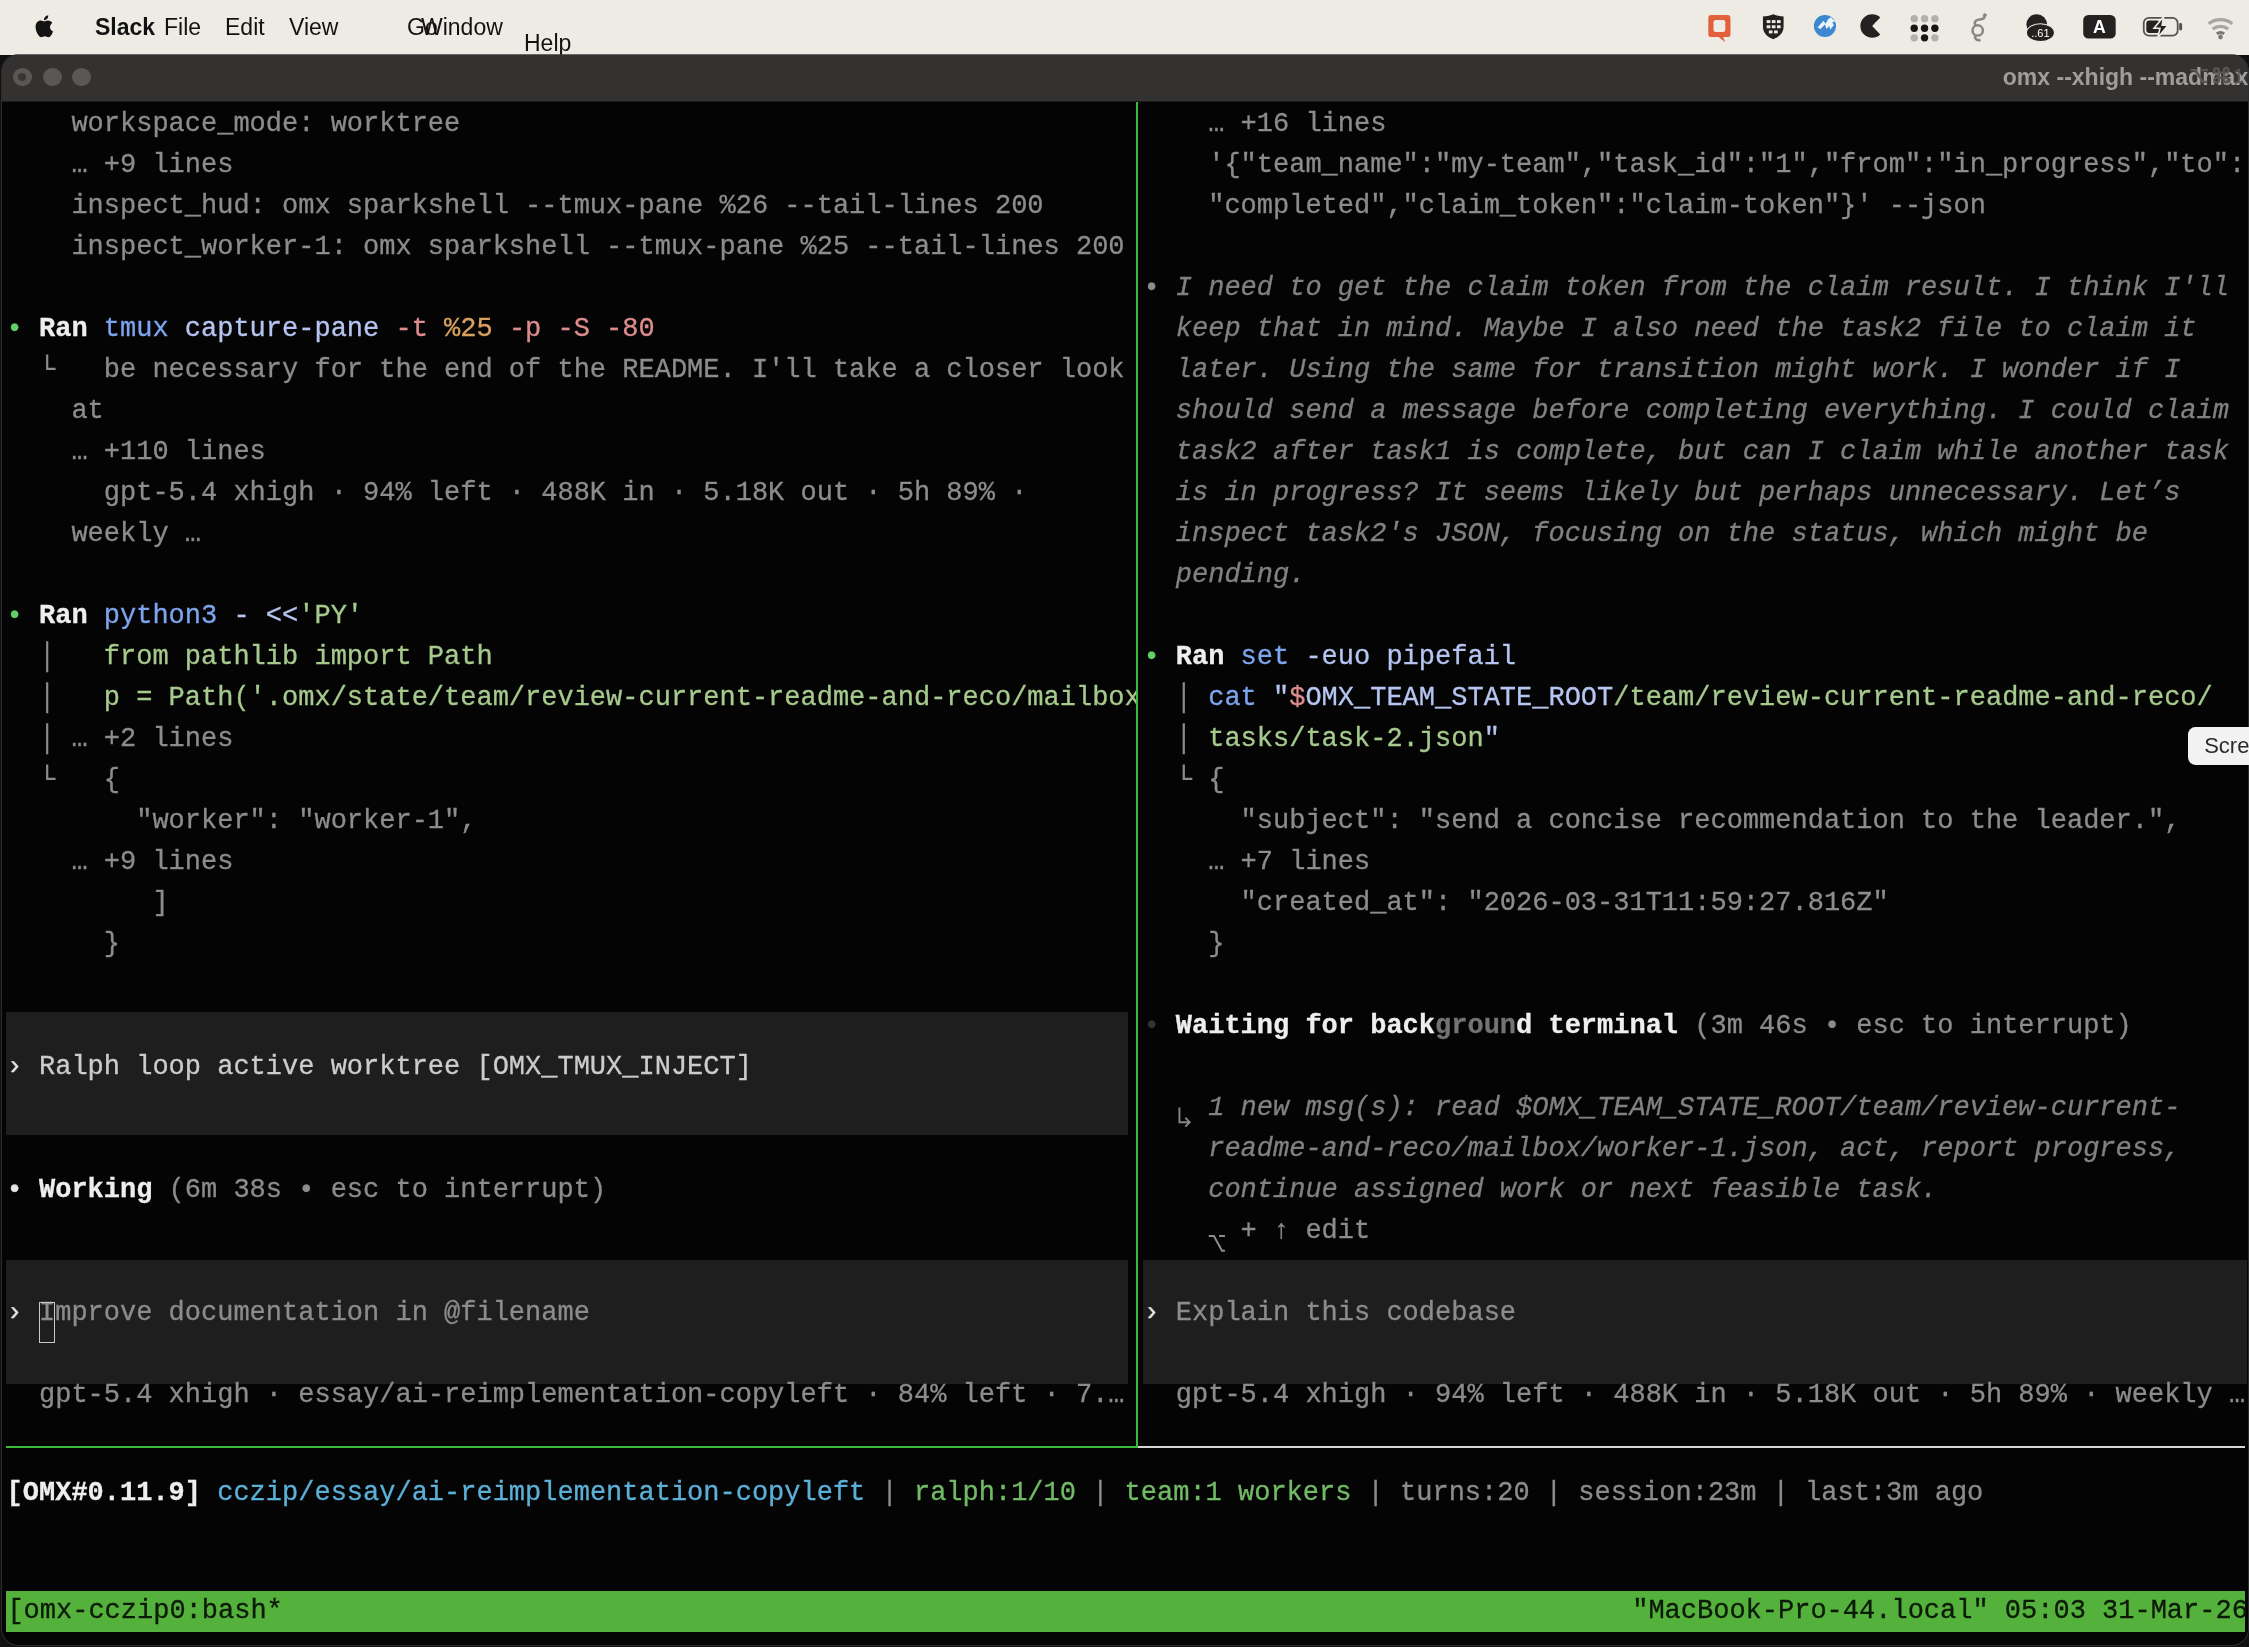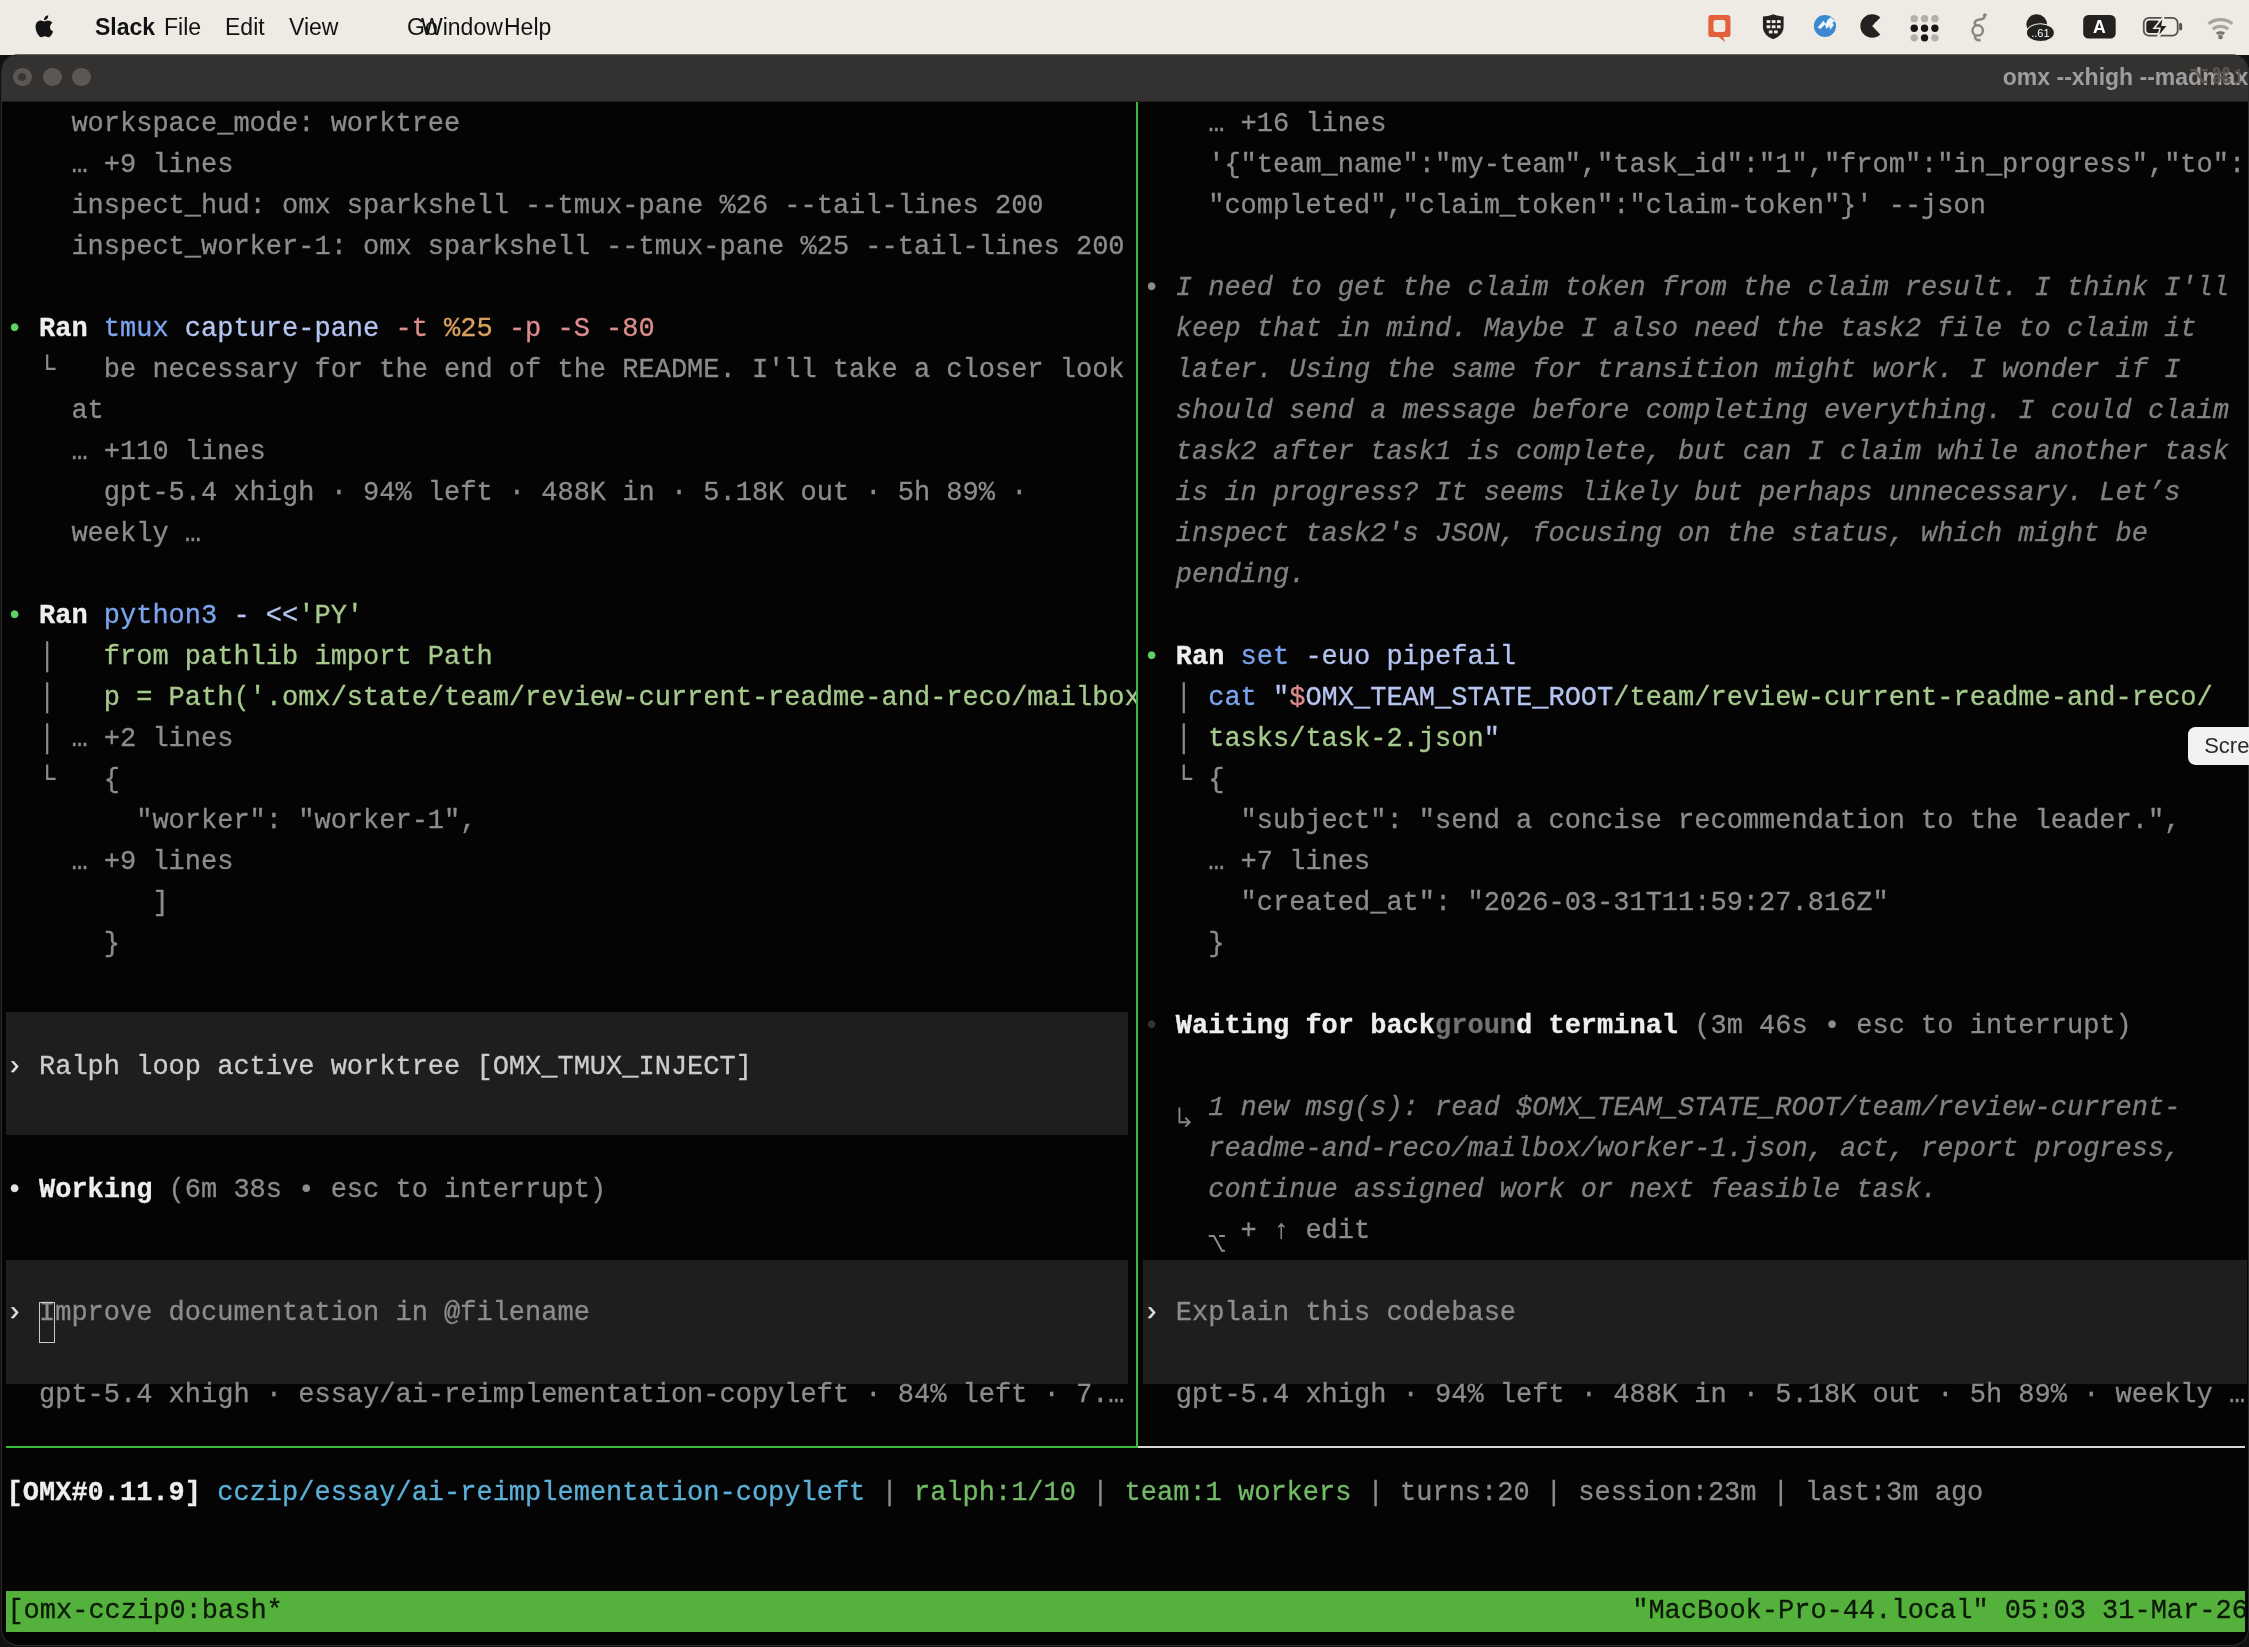--- a/index.html
+++ b/index.html
@@ -22,21 +22,21 @@
 <div id="menubar">
     <svg class="icon" style="left:32px;top:14px" width="23" height="27" viewBox="0 0 24 29">
 <path fill="#131313" d="M16.6 7.1c-1.6 0-3 .9-3.8.9-.9 0-2.2-.9-3.7-.9C6.3 7.1 3.5 9.4 3.5 14c0 2.9 1.1 5.9 2.5 7.9 1.2 1.6 2.2 3 3.7 3 1.4 0 2-.9 3.8-.9 1.8 0 2.2.9 3.7.9s2.5-1.4 3.6-3c.8-1.2 1.2-2.4 1.5-3.1-2.6-1-3.3-3.2-3.3-4.8 0-2.3 1.6-3.8 2.5-4.4-1.2-1.8-3.2-2.5-4.9-2.5zM15.9 5.2c.7-.9 1.2-2.1 1.2-3.3 0-.2 0-.4-.1-.5-1.1.1-2.5.8-3.3 1.7-.6.7-1.2 1.9-1.2 3.1 0 .2.1.4.1.4.1 0 .2.1.3.1 1.1 0 2.3-.7 3-1.5z"></path>
     </svg>
     <div class="mi" style="left:88px;font-weight:bold;margin-left:7px;">Slack</div>
     <div class="mi" style="left:164px;">File</div>
     <div class="mi" style="left:225px;">Edit</div>
     <div class="mi" style="left:289px;">View</div>
     <div class="mi" style="left:363px;margin-left:44px;">Go</div>
     <div class="mi" style="left:421px;">Window</div>
-    <div class="mi" style="left:504px;">Help</div>
+    <div class="mi" style="left:524px;margin-top:16px;">Help</div>
     <svg class="icon" style="left:1698px;top:0" width="552" height="55" viewBox="0 0 748 74">
 
 <g transform="translate(14,20)">
  <path fill="#e2603b" d="M4 0 h22 a4 4 0 0 1 4 4 v22 a4 4 0 0 1 -4 4 h-6 l3 7 -9 -7 h-10 a4 4 0 0 1 -4 -4 v-22 a4 4 0 0 1 4 -4 z"></path>
  <rect x="7" y="7" width="16" height="16" rx="3" fill="#edebe3"></rect>
 </g>
 
 <g transform="translate(88,19)">
  <path fill="#242220" d="M14 0 C19 2 24 3 28 3 v14 c0 8 -6 14 -14 17 C6 31 0 25 0 17 V3 C4 3 9 2 14 0 z"></path>
  <g fill="#edebe3">

